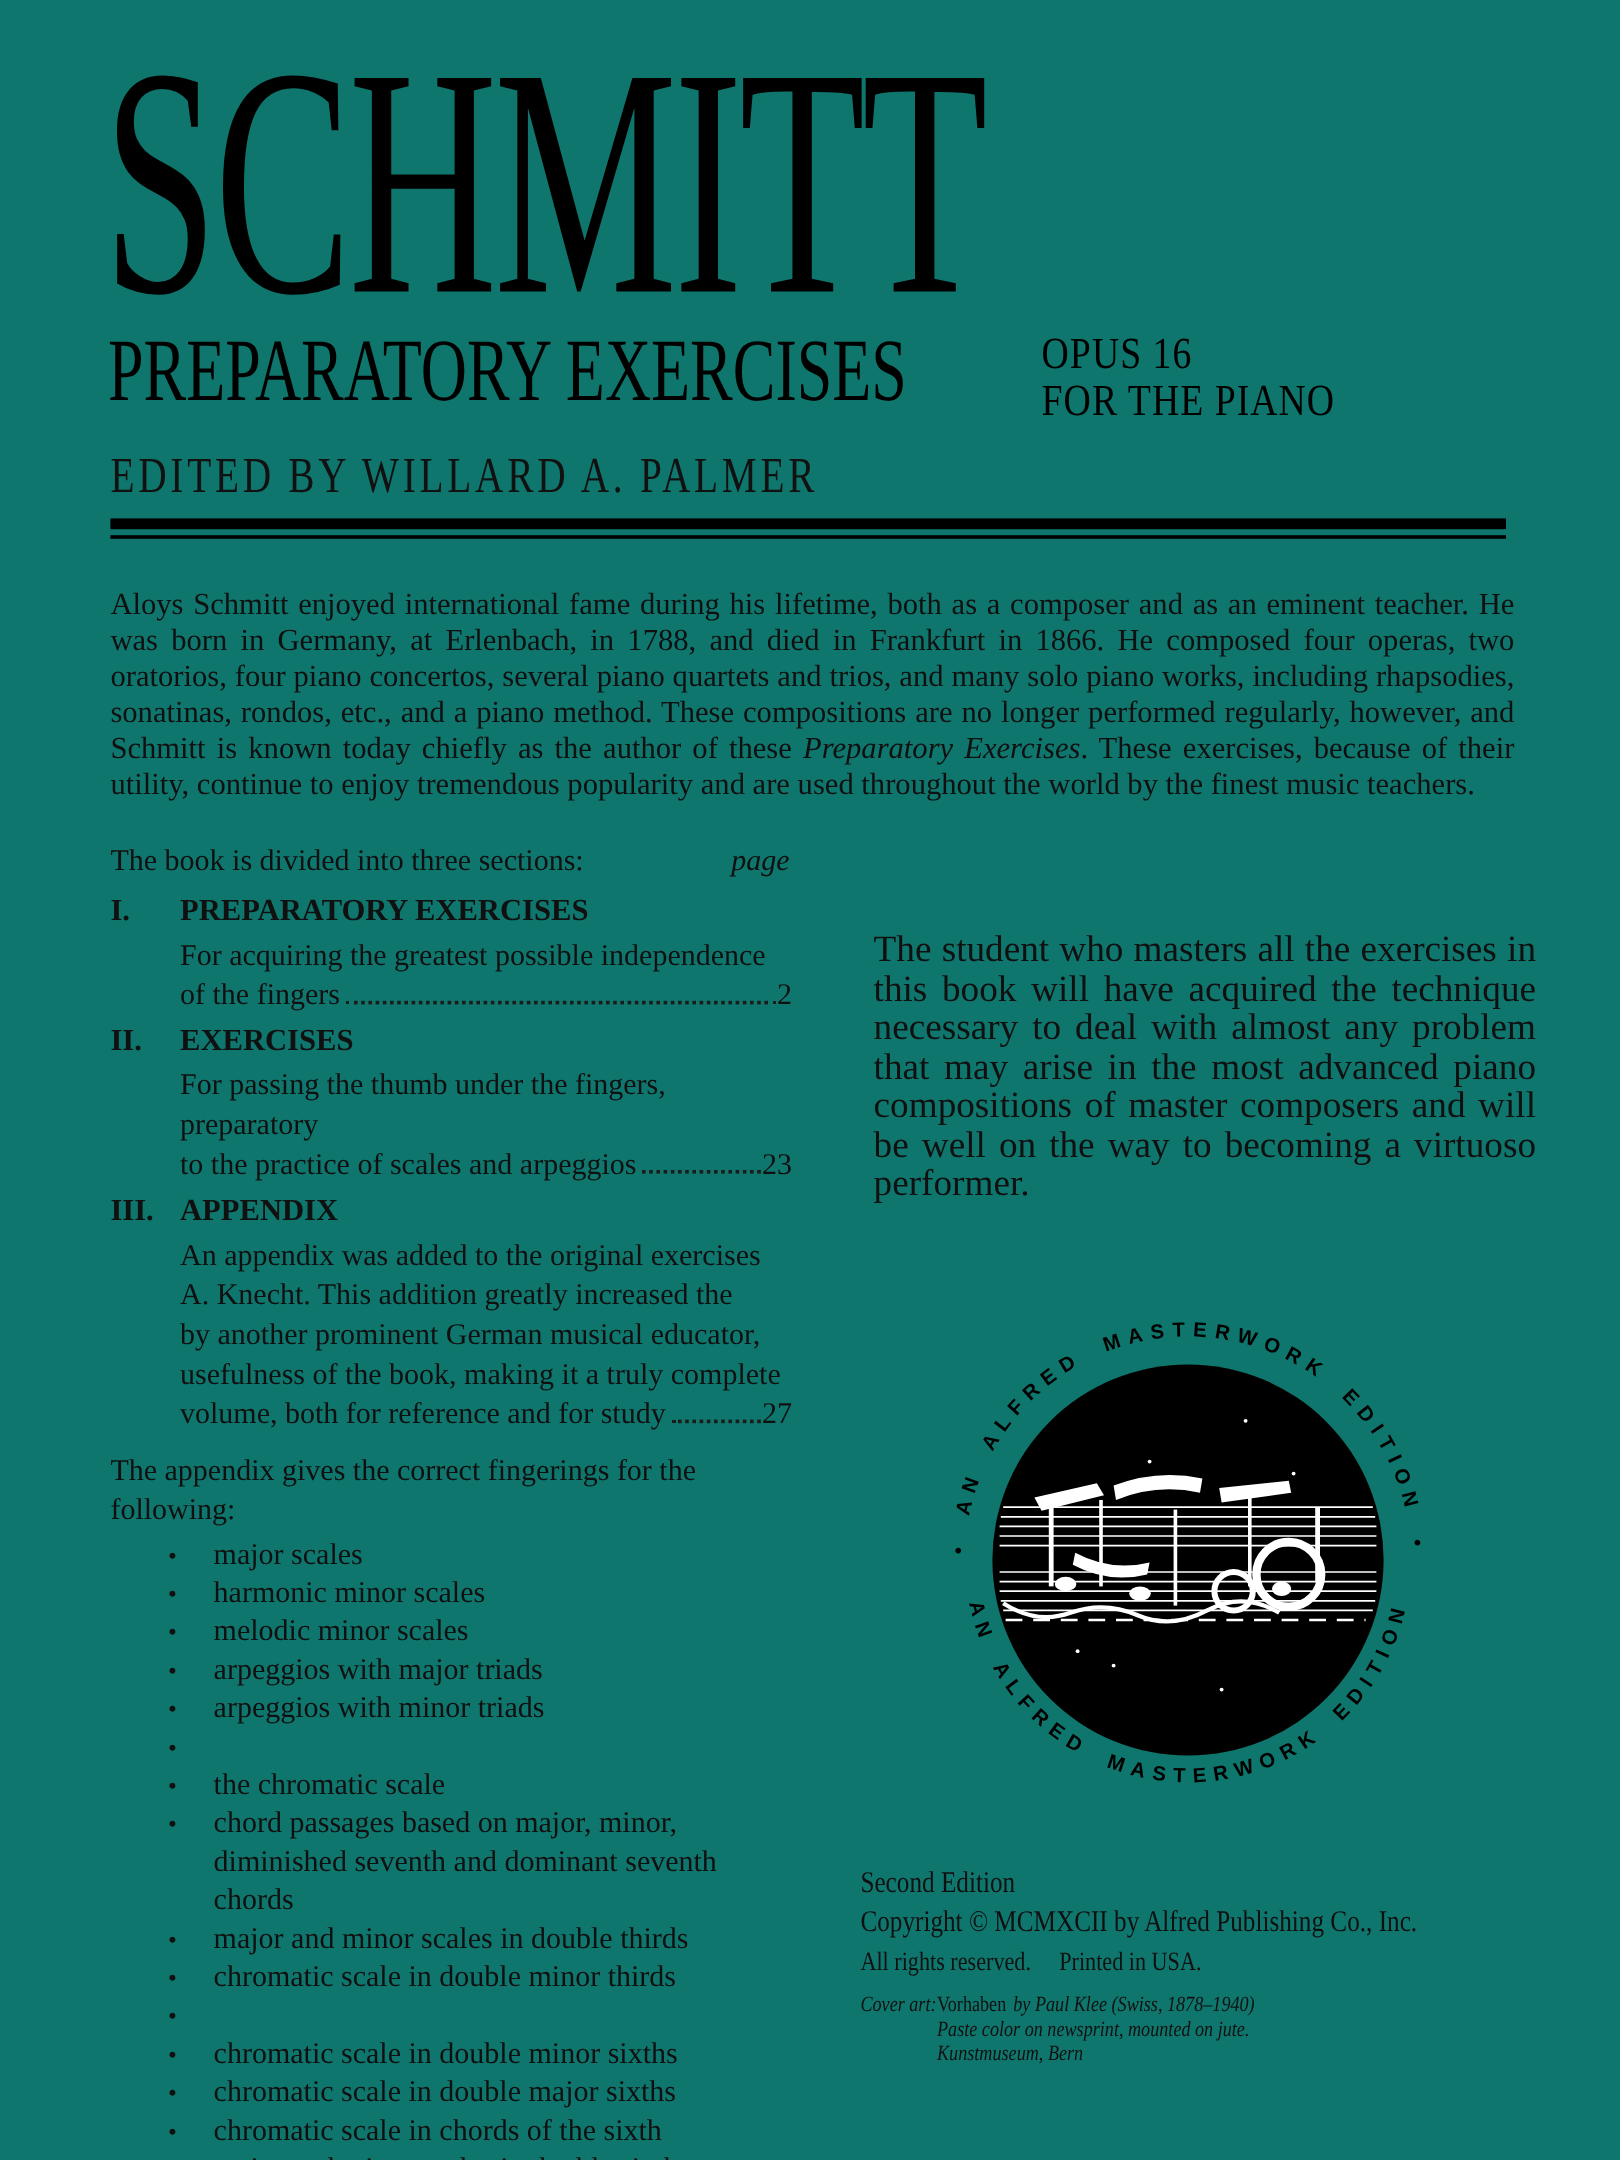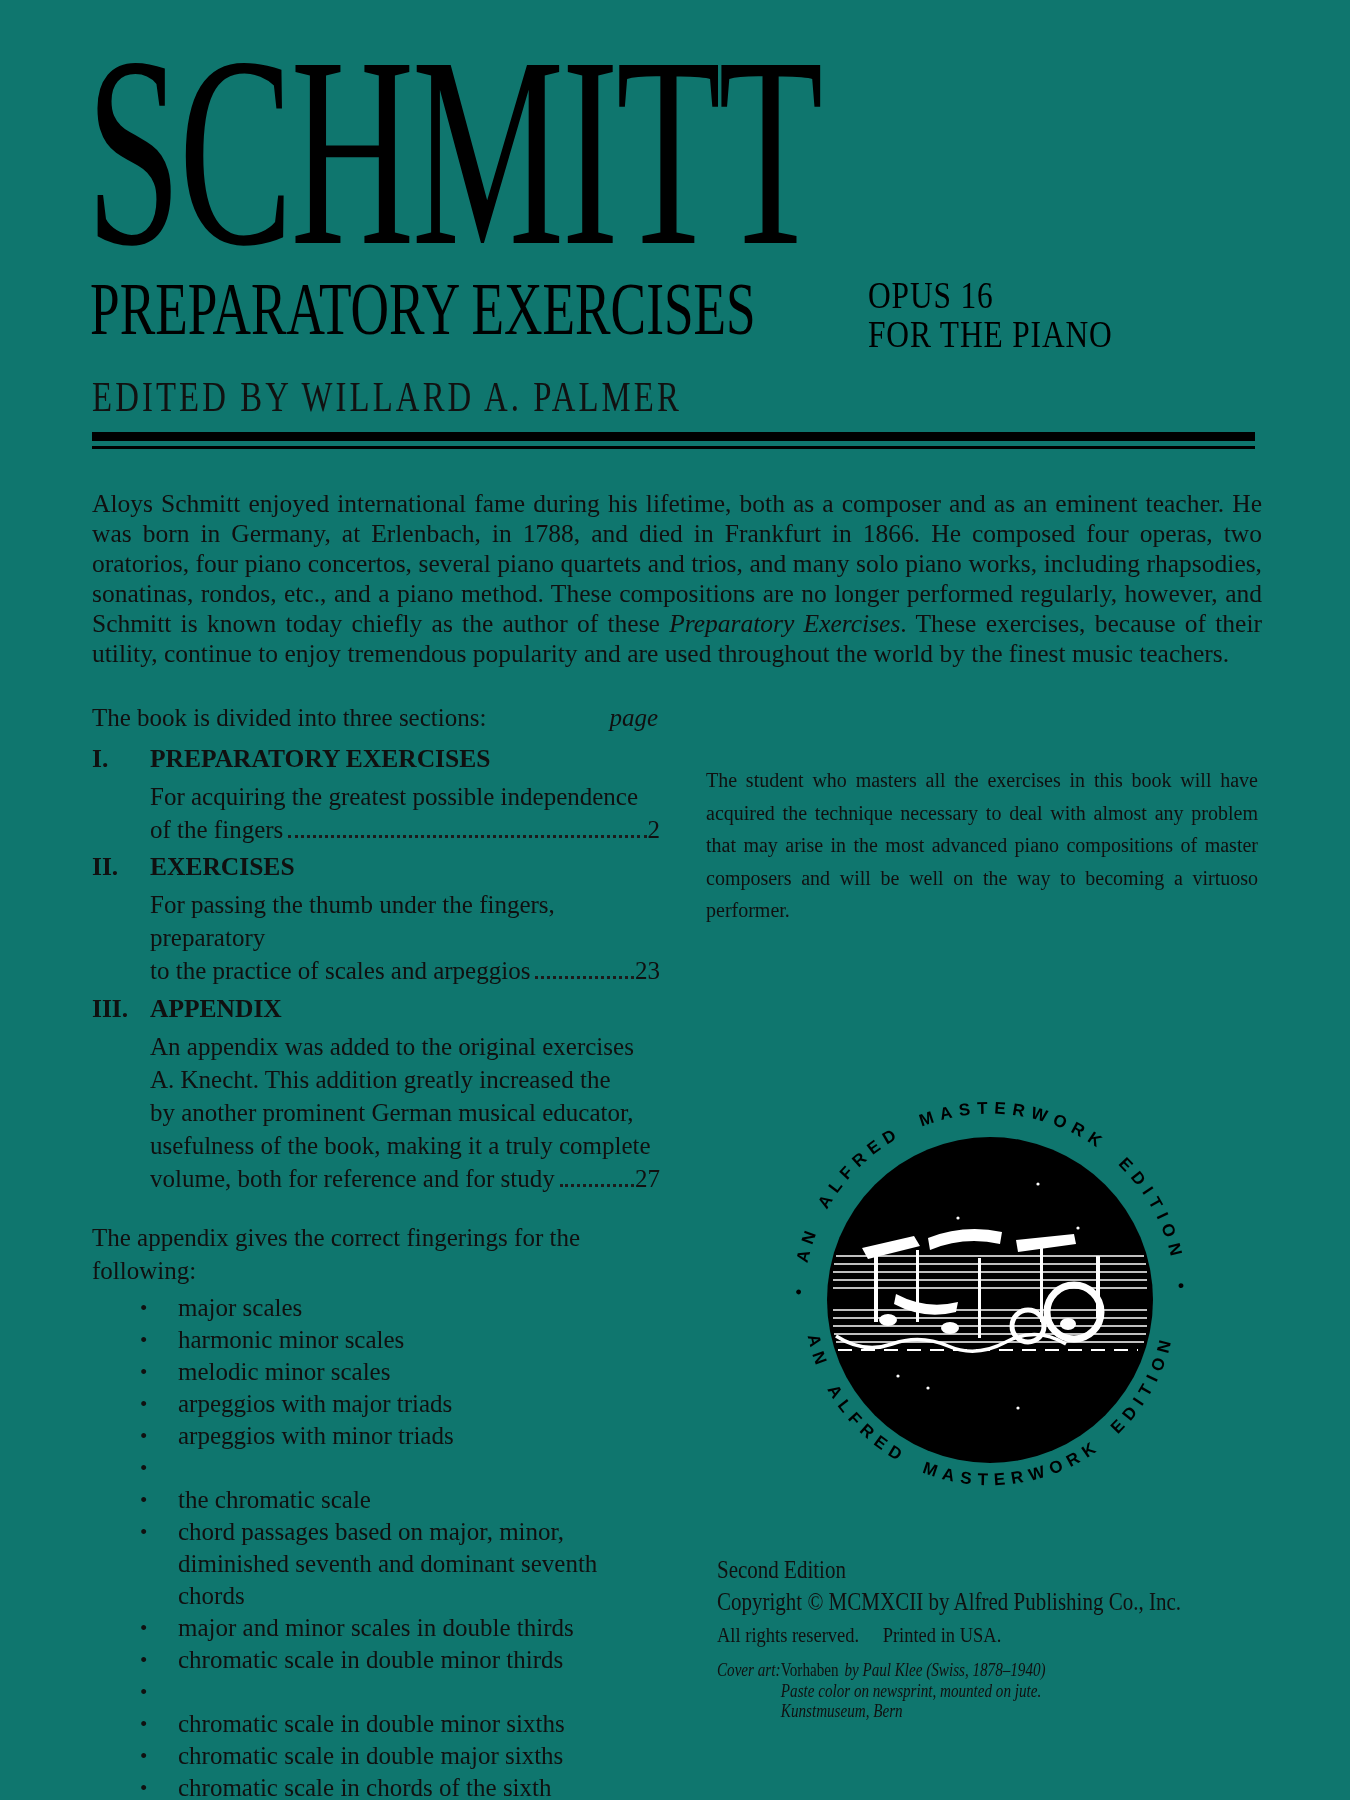--- a/index.html
+++ b/index.html
@@ -30,28 +30,28 @@
   .toc-heading{display:flex;font-weight:bold;font-size:25.5px;}
   .toc-heading.h1{margin-top:8px;}
   .toc-heading.h2{margin-top:4px;}
   .toc-heading.h3{margin-top:5px;}
   .numeral{flex:0 0 58px;}
   .toc-body{margin-left:58px;}
   .toc-body.gap{margin-top:5px;}
   .desc-line{display:block;}
   .leader-row{display:flex;align-items:baseline;margin-left:58px;}
   .dots{flex:1;border-bottom:3px dotted #1b1b1b;margin:0 1px 6px 5px;min-width:24px;}
-  .appendix-lead{margin-top:26px;}
+  .appendix-lead{margin-top:14px;}
   ul.fingerings{list-style:none;margin:5px 0 0 0;padding:0;width:548px;}
   ul.fingerings li{display:flex;line-height:32px;margin-left:48px;}
   .bullet{flex:0 0 22px;font-size:21px;}
   .li-text{margin-left:16px;}
 
   
-  #right-col{left:706px;top:744px;width:552px;font-size:20px;line-height:32.5px;text-align:justify;}
+  #right-col{left:728px;top:744px;width:552px;font-size:31px;line-height:32.5px;text-align:justify;}
 
   
   #logo{left:778px;top:1088px;}
   #logo text{font-family:"Liberation Sans",sans-serif;font-weight:bold;font-size:17px;
              letter-spacing:6.5px;word-spacing:9px;fill:#000;}
 
   
   #footer{left:717px;top:1554px;width:600px;transform:scaleX(0.84);transform-origin:left top;}
   .footer-line{font-size:25px;line-height:32px;white-space:nowrap;}
   .rights-row{display:flex;gap:28px;font-size:22px;margin-top:4px;white-space:nowrap;}

